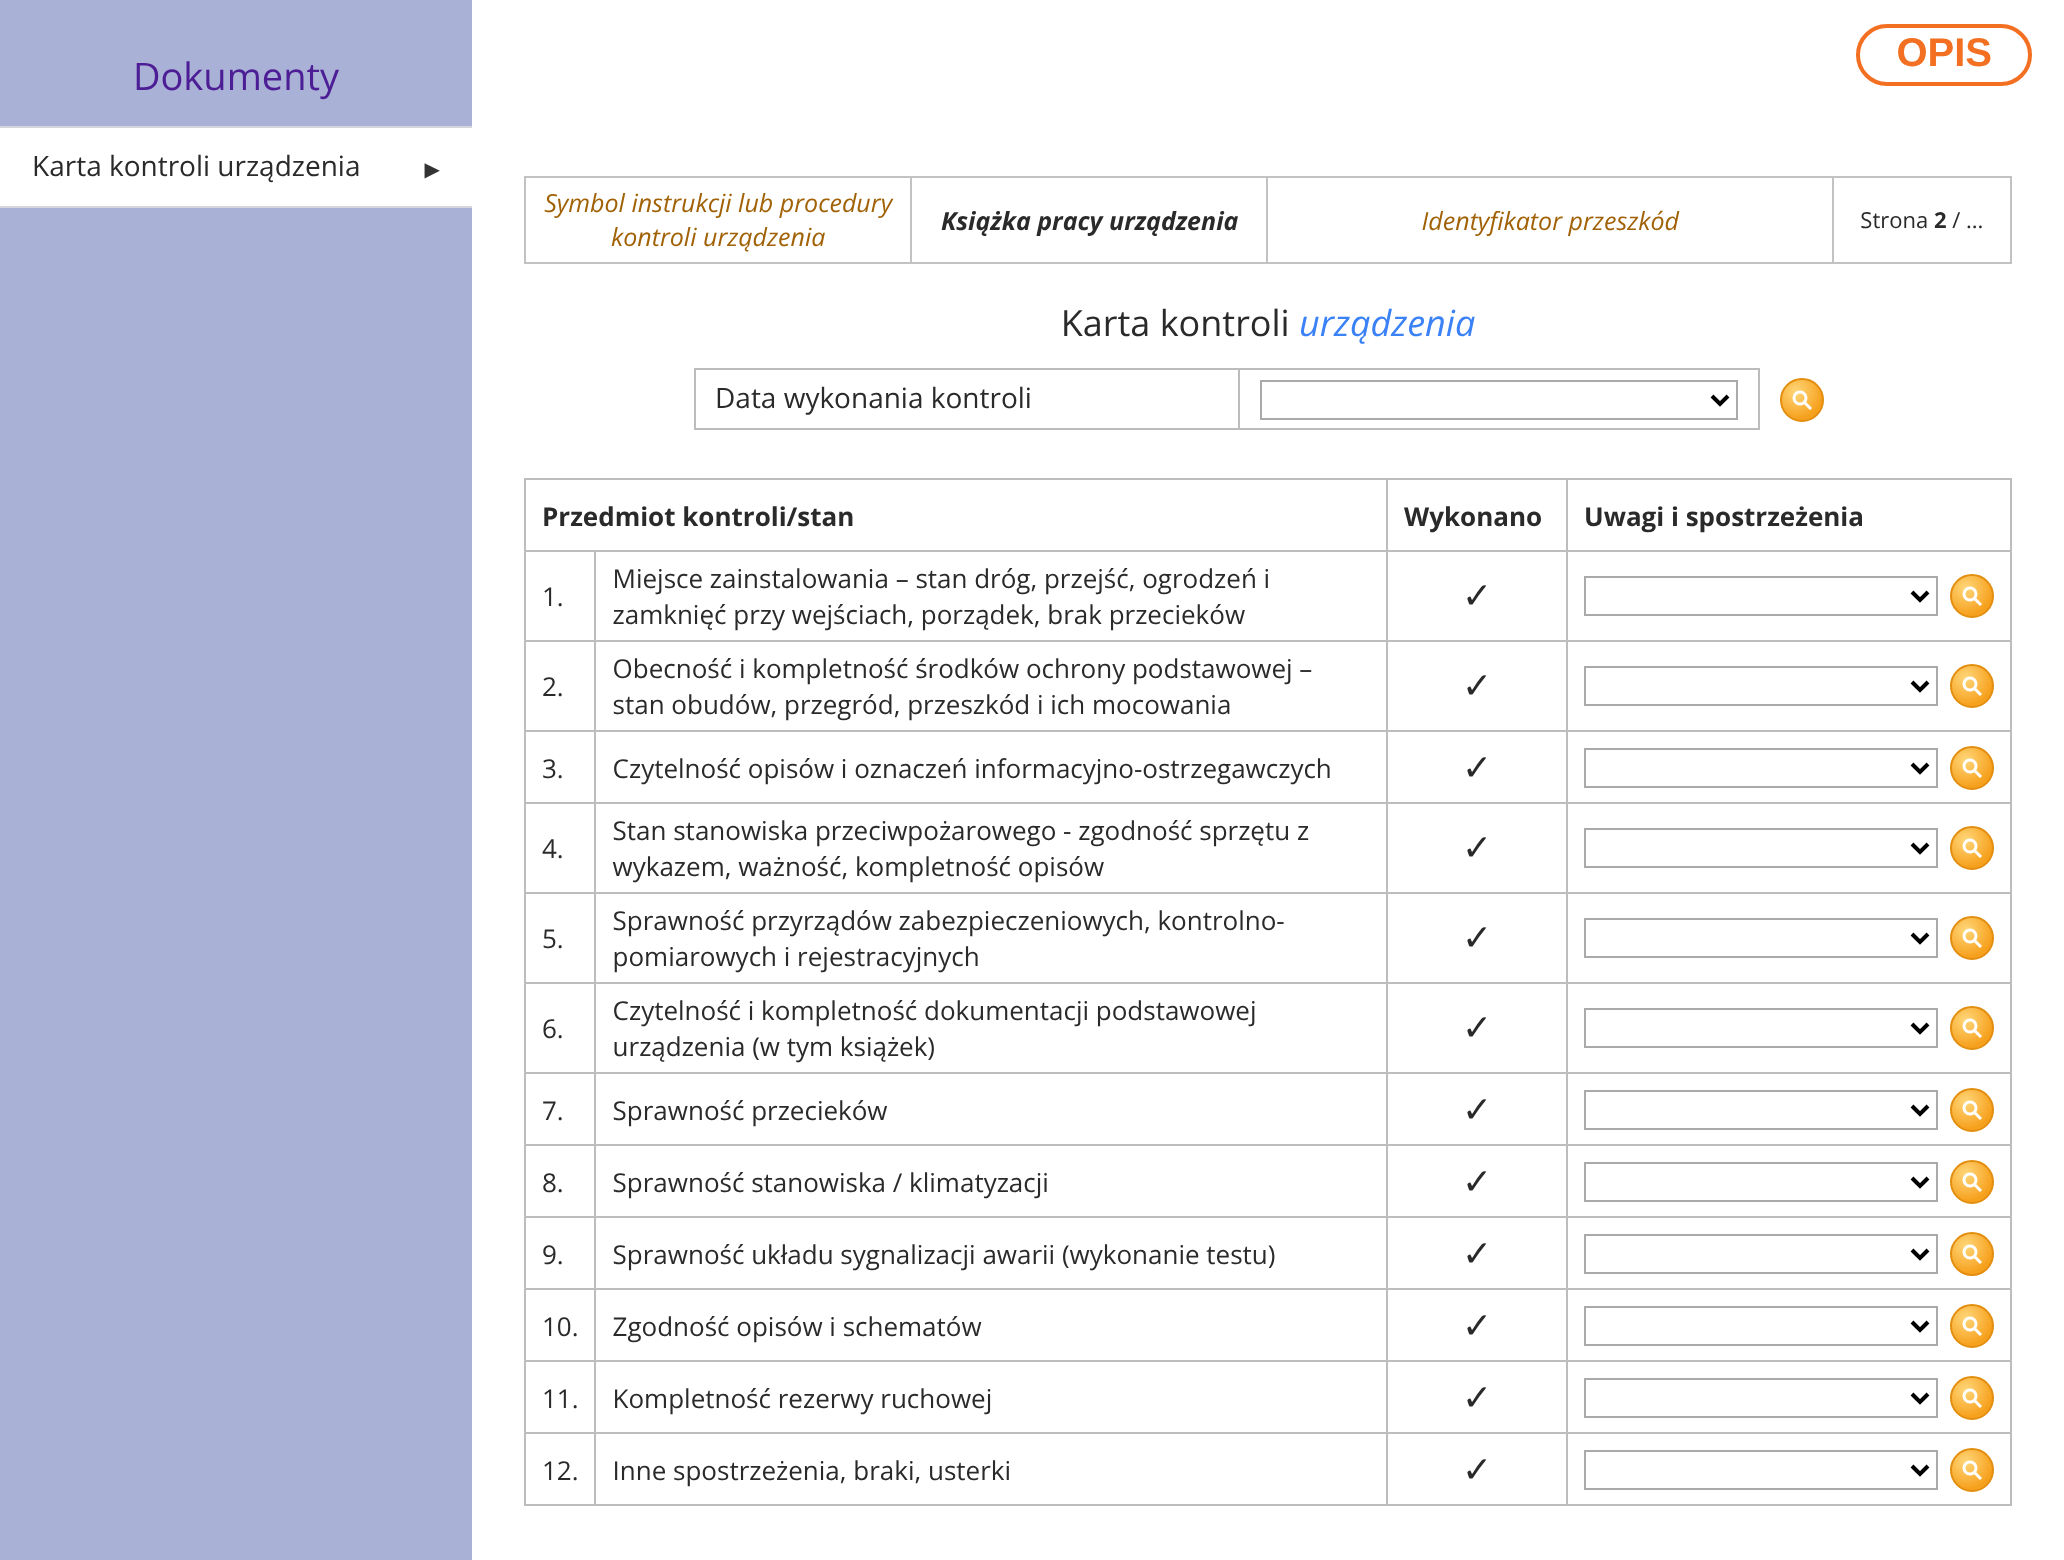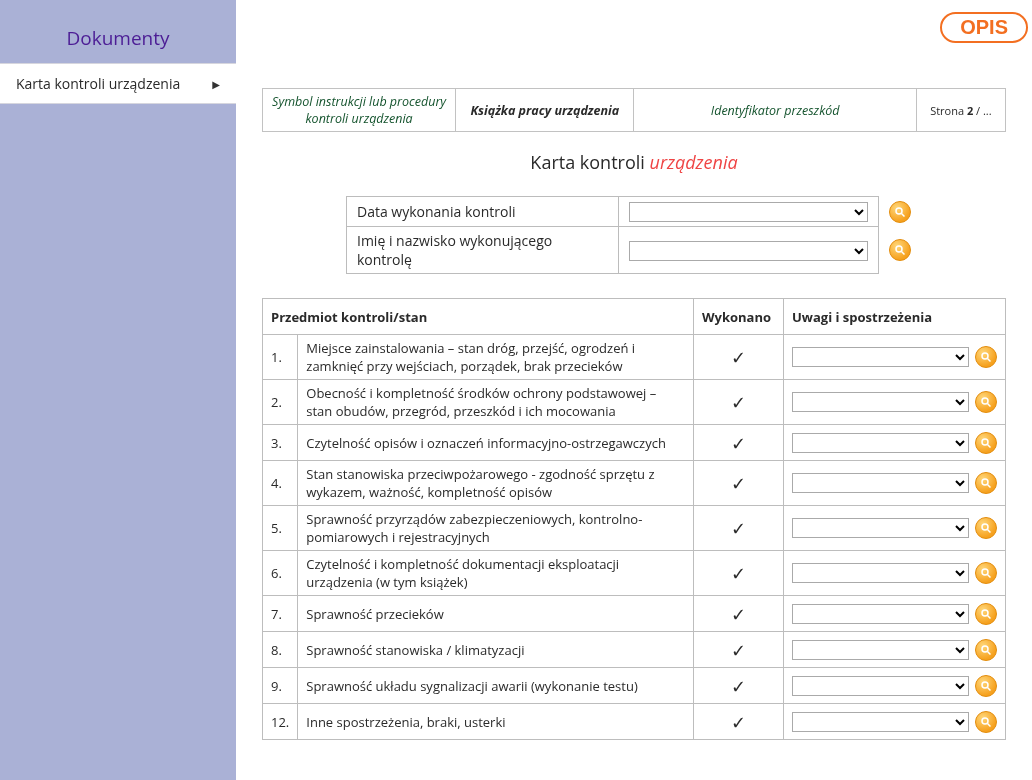--- a/index.html
+++ b/index.html
@@ -38,21 +38,21 @@
     font-size:10px;
     color:#333;
   }
   .main {
     flex:1;
     padding:16px 26px 24px 26px;
     position:relative;
   }
   .opis-btn {
     position:absolute;
-    top:12px; right:4px;
+    top:12px; right:16px;
     border:2px solid #f36f21;
     color:#f36f21;
     background:#fff;
     font-weight:700;
     font-size:20px;
     border-radius:18px;
     padding:2px 18px;
     cursor:pointer;
   }
   .header-table {
@@ -61,32 +61,32 @@
     margin-top:72px;
     font-size:12.5px;
   }
   .header-table td {
     border:1px solid #c2c2c2;
     padding:4px 8px;
     text-align:center;
     vertical-align:middle;
     height:34px;
   }
-  .ht-grey { color:#14532d; font-style:italic; }
+  .ht-grey { color:#a16207; font-style:italic; }
   .ht-em { font-style:italic;font-weight:bold; }
   .page-h {
     text-align:center;
     font-size:18px;
     padding:18px 0 10px;
   }
-  .page-h .em { font-style:italic; color:#ef4444; font-weight:400; }
+  .page-h .em { font-style:italic; color:#3b82f6; font-weight:400; }
   .page-h .bold { font-weight:400; }
   .meta-table {
     border-collapse:collapse;
-    margin:12px auto;
+    margin:0 auto;
   }
   .meta-table td {
     border:1px solid #bcbcbc;
     padding:4px 10px;
     font-size:14px;
     height:28px;
   }
   .meta-label { width:272px; }
   .meta-input-td { width:260px; }
   .selectish {
@@ -159,32 +159,20 @@
 
     <div class="page-h">
       <span class="bold">Karta kontroli</span>
       <span class="em">urządzenia</span>
     </div>
 
     <table class="meta-table">
       <tbody>
           <tr>
         <td class="meta-label">Data wykonania kontroli</td>
-        <td class="meta-input-td"><select class="selectish"></select></td>
-        <td class="meta-icon-td">
-          <span class="mag-btn">
-            <svg viewBox="0 0 24 24" fill="none" stroke="#fff" stroke-width="3">
-                  <circle cx="10" cy="10" r="6"></circle>
-                  <line x1="15" y1="15" x2="21" y2="21"></line>
-                </svg>
-          </span>
-        </td>
-      </tr>
-      <tr>
-        <td class="meta-label">Imię i nazwisko wykonującego kontrolę</td>
         <td class="meta-input-td"><select class="selectish"></select></td>
         <td class="meta-icon-td">
           <span class="mag-btn">
             <svg viewBox="0 0 24 24" fill="none" stroke="#fff" stroke-width="3">
                   <circle cx="10" cy="10" r="6"></circle>
                   <line x1="15" y1="15" x2="21" y2="21"></line>
                 </svg>
           </span>
         </td>
       </tr>
@@ -275,21 +263,21 @@
                   <svg viewBox="0 0 24 24" fill="none" stroke="#fff" stroke-width="3">
                     <circle cx="10" cy="10" r="6"></circle>
                     <line x1="15" y1="15" x2="21" y2="21"></line>
                   </svg>
                 </span>
               </div>
             </td>
           </tr>
           <tr>
             <td class="col-num">6.</td>
-            <td class="col-subj">Czytelność i kompletność dokumentacji eksploatacji urządzenia (w tym książek)</td>
+            <td class="col-subj">Czytelność i kompletność dokumentacji podstawowej urządzenia (w tym książek)</td>
             <td class="col-done">✓</td>
             <td class="col-uwagi">
               <div class="uwagi-cell">
                 <select class="selectish"></select>
                 <span class="mag-btn">
                   <svg viewBox="0 0 24 24" fill="none" stroke="#fff" stroke-width="3">
                     <circle cx="10" cy="10" r="6"></circle>
                     <line x1="15" y1="15" x2="21" y2="21"></line>
                   </svg>
                 </span>
@@ -338,20 +326,52 @@
                 <span class="mag-btn">
                   <svg viewBox="0 0 24 24" fill="none" stroke="#fff" stroke-width="3">
                     <circle cx="10" cy="10" r="6"></circle>
                     <line x1="15" y1="15" x2="21" y2="21"></line>
                   </svg>
                 </span>
               </div>
             </td>
           </tr>
           <tr>
+            <td class="col-num">10.</td>
+            <td class="col-subj">Zgodność opisów i schematów</td>
+            <td class="col-done">✓</td>
+            <td class="col-uwagi">
+              <div class="uwagi-cell">
+                <select class="selectish"></select>
+                <span class="mag-btn">
+                  <svg viewBox="0 0 24 24" fill="none" stroke="#fff" stroke-width="3">
+                    <circle cx="10" cy="10" r="6"></circle>
+                    <line x1="15" y1="15" x2="21" y2="21"></line>
+                  </svg>
+                </span>
+              </div>
+            </td>
+          </tr>
+          <tr>
+            <td class="col-num">11.</td>
+            <td class="col-subj">Kompletność rezerwy ruchowej</td>
+            <td class="col-done">✓</td>
+            <td class="col-uwagi">
+              <div class="uwagi-cell">
+                <select class="selectish"></select>
+                <span class="mag-btn">
+                  <svg viewBox="0 0 24 24" fill="none" stroke="#fff" stroke-width="3">
+                    <circle cx="10" cy="10" r="6"></circle>
+                    <line x1="15" y1="15" x2="21" y2="21"></line>
+                  </svg>
+                </span>
+              </div>
+            </td>
+          </tr>
+          <tr>
             <td class="col-num">12.</td>
             <td class="col-subj">Inne spostrzeżenia, braki, usterki</td>
             <td class="col-done">✓</td>
             <td class="col-uwagi">
               <div class="uwagi-cell">
                 <select class="selectish"></select>
                 <span class="mag-btn">
                   <svg viewBox="0 0 24 24" fill="none" stroke="#fff" stroke-width="3">
                     <circle cx="10" cy="10" r="6"></circle>
                     <line x1="15" y1="15" x2="21" y2="21"></line>

